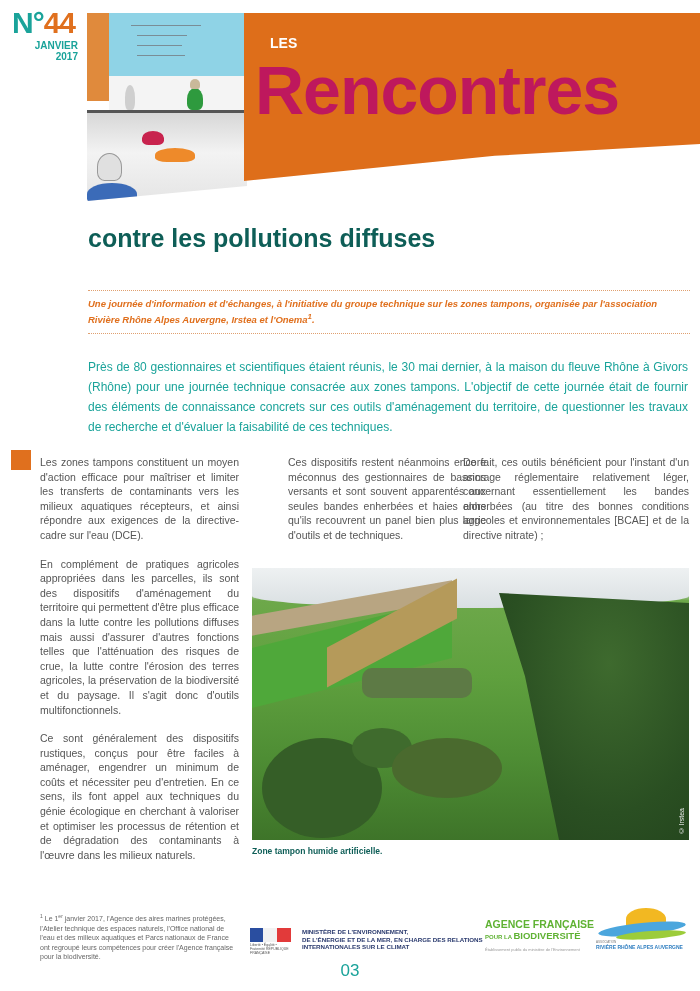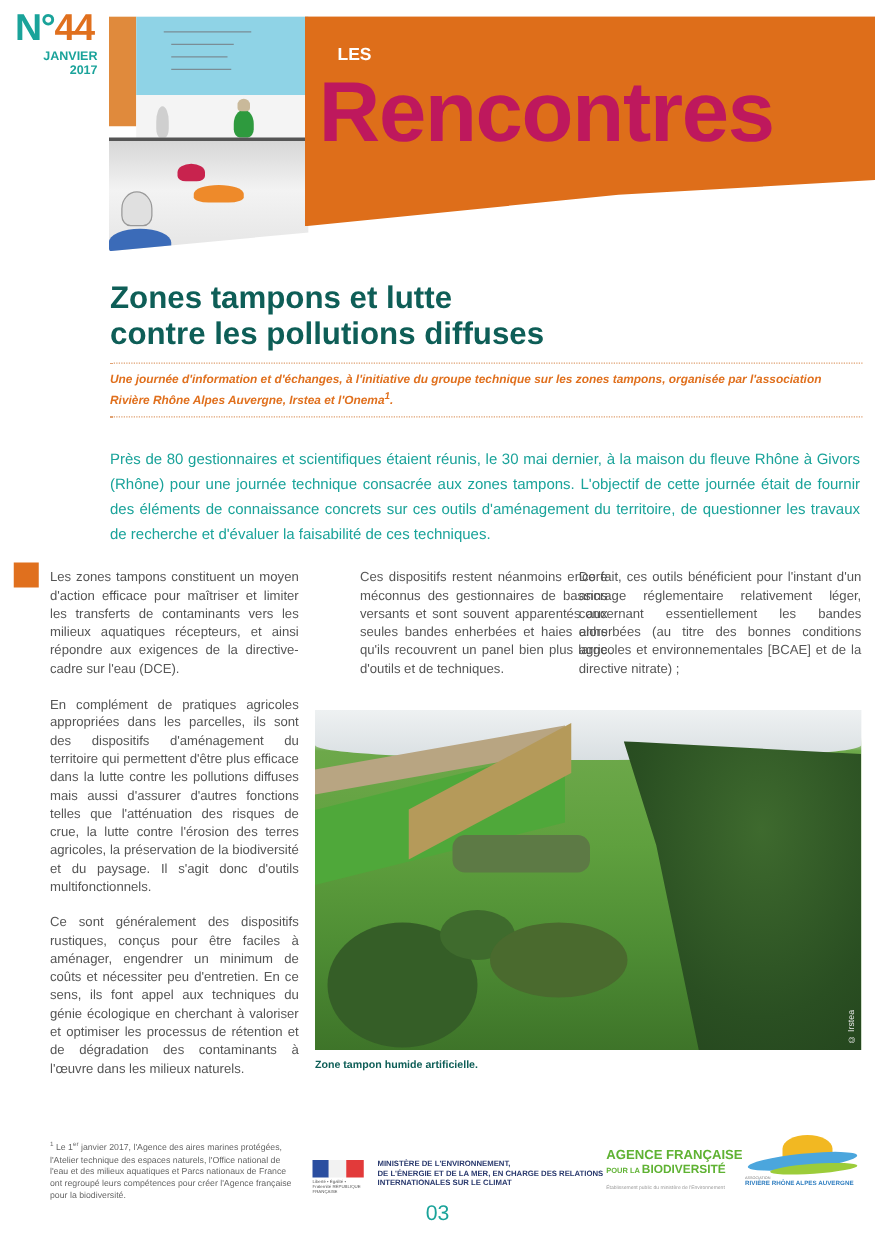--- a/index.html
+++ b/index.html
@@ -99,21 +99,20 @@
     <div class="speaker" style="left:0;top:70px;width:50px;height:22px;background:#3b6bb8;"></div>
     <div class="speaker" style="left:10px;top:40px;width:25px;height:28px;background:#e0e0e0;border:1px solid #999;"></div>
   </div>
 </div>
 
 <div class="banner"></div>
 <div class="banner-les">LES</div>
 <div class="banner-title">Rencontres</div>
 
 <div class="headline">
-  <div>Zones tampons et lutte</div>
   <div>contre les pollutions diffuses</div>
 </div>
 <div class="dotline" style="top:290px;"></div>
 <div class="intro"><span>Une journée d'information et d'échanges, à l'initiative du groupe technique sur les zones tampons, organisée par l'association Rivière Rhône Alpes Auvergne, Irstea et l'Onema</span><sup>1</sup><span>.</span></div>
 <div class="dotline" style="top:333px;"></div>
 
 <div class="lead">Près de 80 gestionnaires et scientifiques étaient réunis, le 30 mai dernier, à la maison du fleuve Rhône à Givors (Rhône) pour une journée technique consacrée aux zones tampons. L'objectif de cette journée était de fournir des éléments de connaissance concrets sur ces outils d'aménagement du territoire, de questionner les travaux de recherche et d'évaluer la faisabilité de ces techniques.</div>
 
 <div class="orange-square"></div>
 

